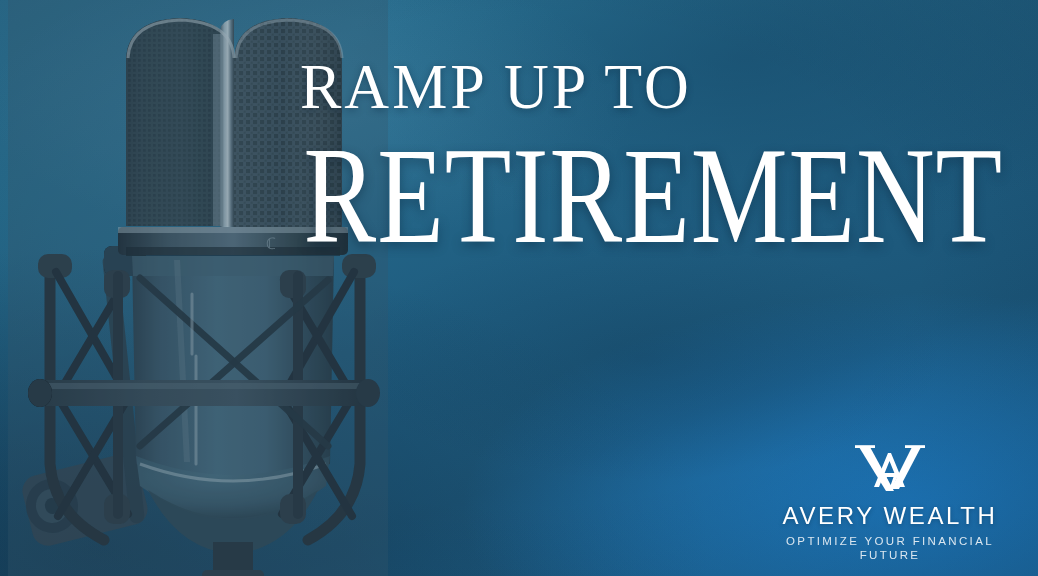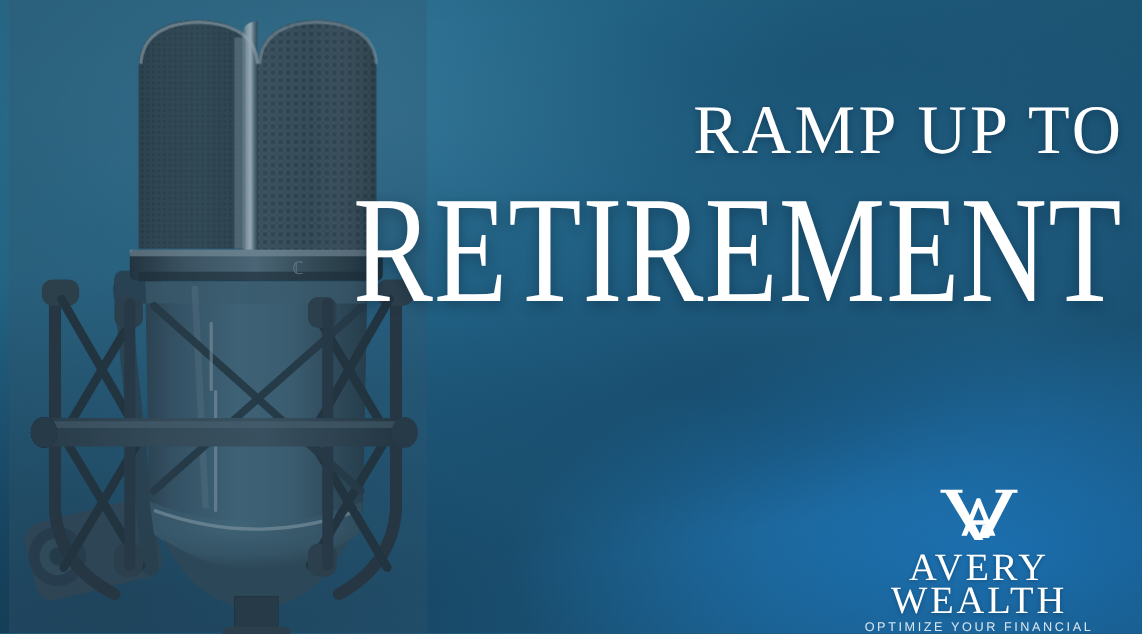--- a/index.html
+++ b/index.html
@@ -45,22 +45,21 @@
     width:380px; height:600px;
     filter:saturate(0.55) brightness(0.96) blur(0.35px);
   }
   .mic-svg { display:block; width:380px; height:600px; }
 
   
   .copy {
     position:absolute;
     left:300px; top:0;
     width:730px; height:430px;
-    text-align:right;
-    margin-top:32px;
+    text-align:left;
   }
   .eyebrow {
     position:absolute;
     left:0; right:8px; top:56px;
     font-family:"Liberation Serif", serif;
     font-size:62px;
     line-height:1;
     letter-spacing:3px;
     color:#ffffff;
     font-weight:400;
@@ -100,22 +99,22 @@
   .logo {
     position:absolute;
     left:770px; top:443px;
     width:240px;
     text-align:center;
   }
   .logo-mark { display:block; margin:0 auto; width:74px; height:52px; }
   .logo-name {
     display:block;
     margin-top:6px;
-    font-family:Liberation Serif, serif;
-    font-size:35px;
+    font-family:Liberation Sans, sans-serif;
+    font-size:24px;
     line-height:30px;
     letter-spacing:2.6px;
     color:#ffffff;
     text-shadow:0 1px 4px rgba(6,32,52,0.35);
   }
   .logo-tag {
     display:block;
     margin-top:3px;
     font-family:"Liberation Sans", sans-serif;
     font-size:11.5px;

